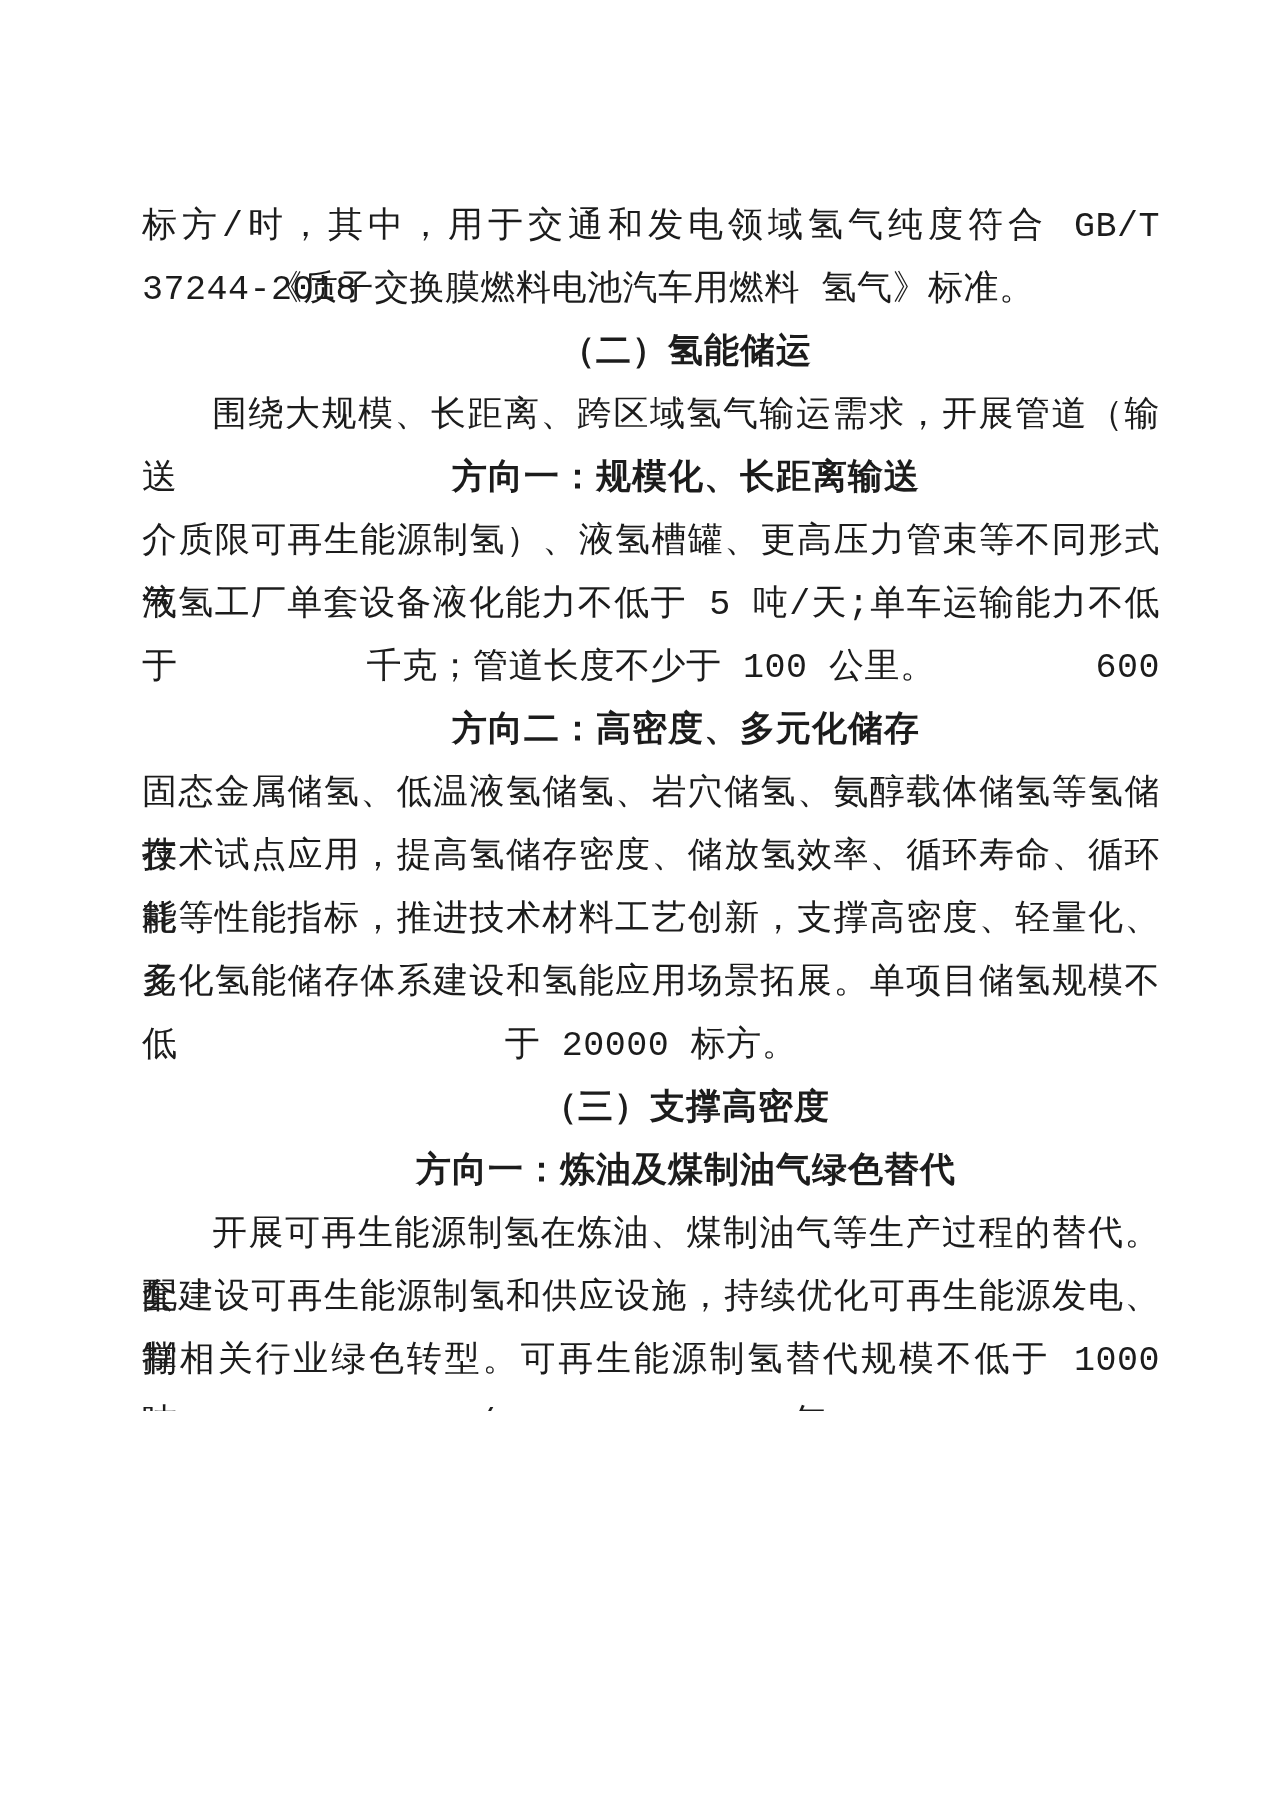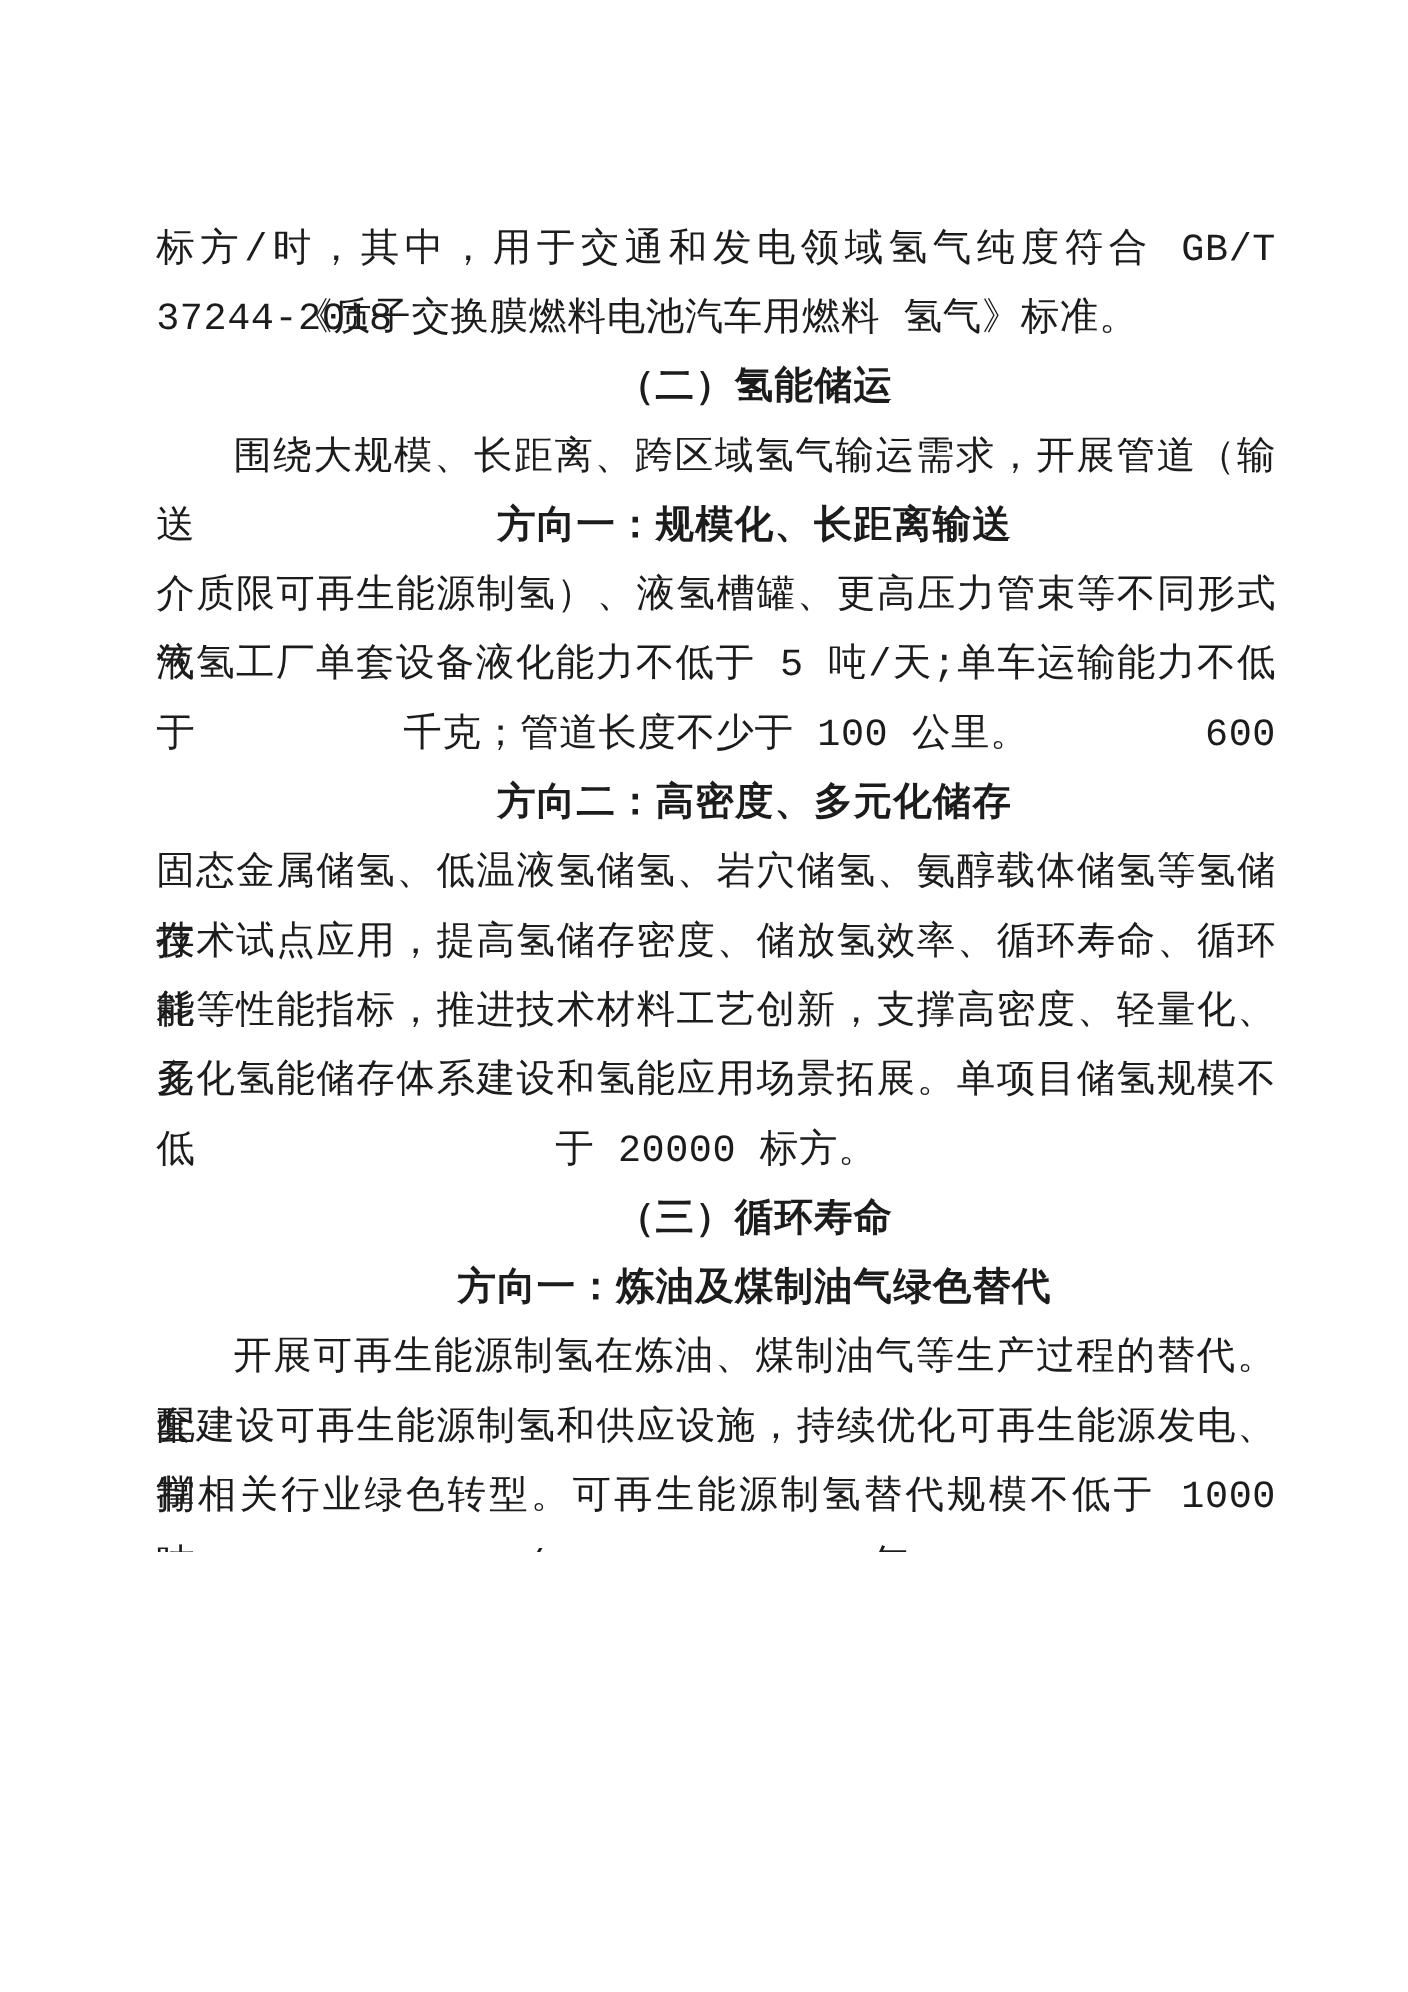--- a/index.html
+++ b/index.html
@@ -63,20 +63,20 @@
     <div class="line indent bold">方向一：规模化、长距离输送</div>
     <div class="line fill">介质限可再生能源制氢）、液氢槽罐、更高压力管束等不同形式气</div>
     <div class="line fill">液氢工厂单套设备液化能力不低于 5 吨/天;单车运输能力不低于 600</div>
     <div class="line">千克；管道长度不少于 100 公里。</div>
     <div class="line indent bold">方向二：高密度、多元化储存</div>
     <div class="line fill">固态金属储氢、低温液氢储氢、岩穴储氢、氨醇载体储氢等氢储存</div>
     <div class="line fill">技术试点应用，提高氢储存密度、储放氢效率、循环寿命、循环能</div>
     <div class="line fill">耗等性能指标，推进技术材料工艺创新，支撑高密度、轻量化、多</div>
     <div class="line fill">元化氢能储存体系建设和氢能应用场景拓展。单项目储氢规模不低</div>
     <div class="line">于 20000 标方。</div>
-    <div class="line indent bold">（三）循环寿命</div>
+    <div class="line indent bold">（三）支撑高密度</div>
     <div class="line indent bold">方向一：炼油及煤制油气绿色替代</div>
     <div class="line indent fill">开展可再生能源制氢在炼油、煤制油气等生产过程的替代。配</div>
     <div class="line fill">套建设可再生能源制氢和供应设施，持续优化可再生能源发电、制</div>
     <div class="line fill">撑相关行业绿色转型。可再生能源制氢替代规模不低于 1000 吨/年。</div>
   </div>
   <div class="footer">— 4 —</div>
 </div>
 
 </body></html>

